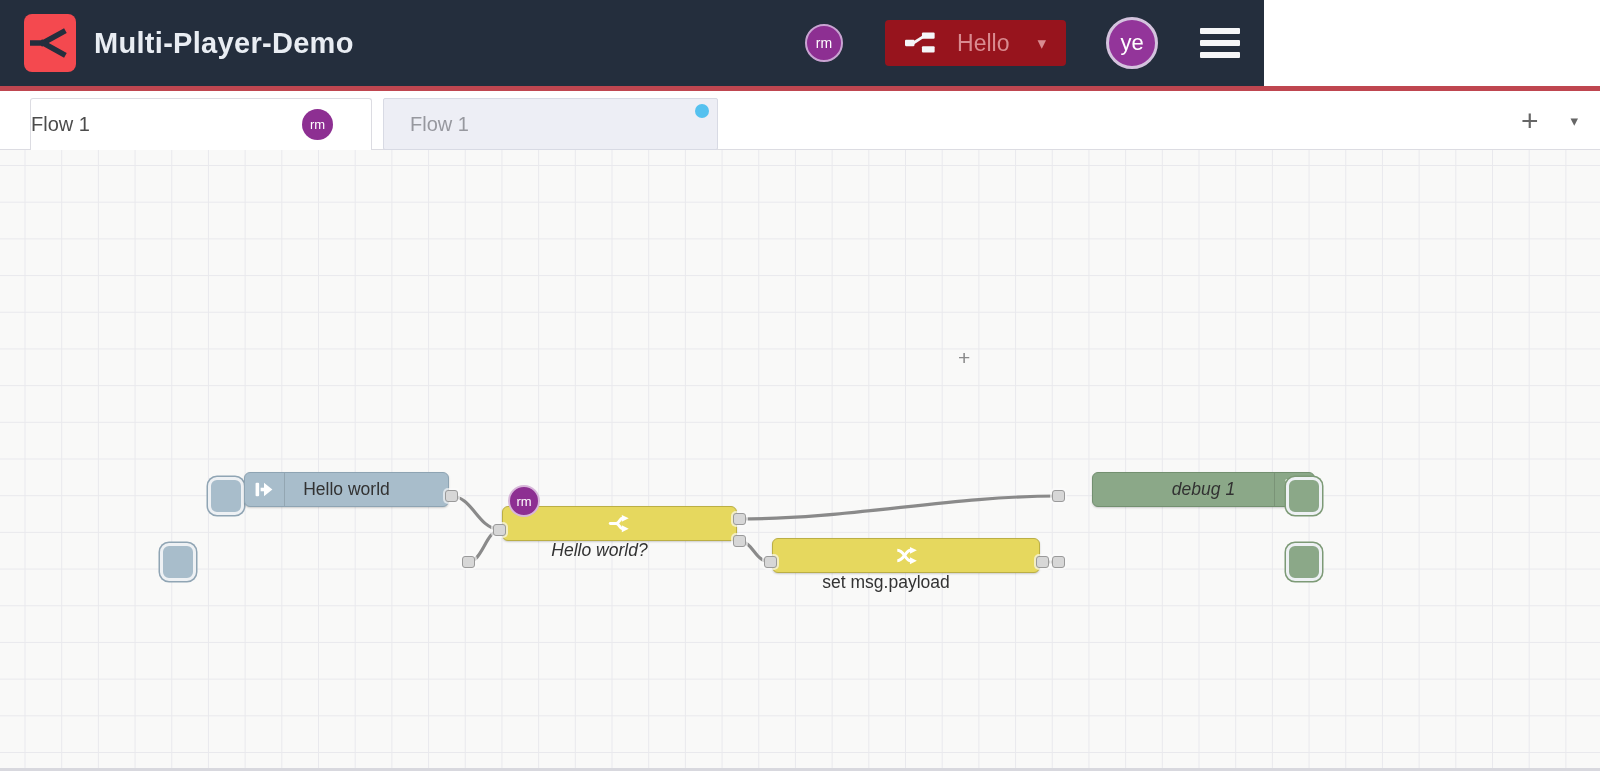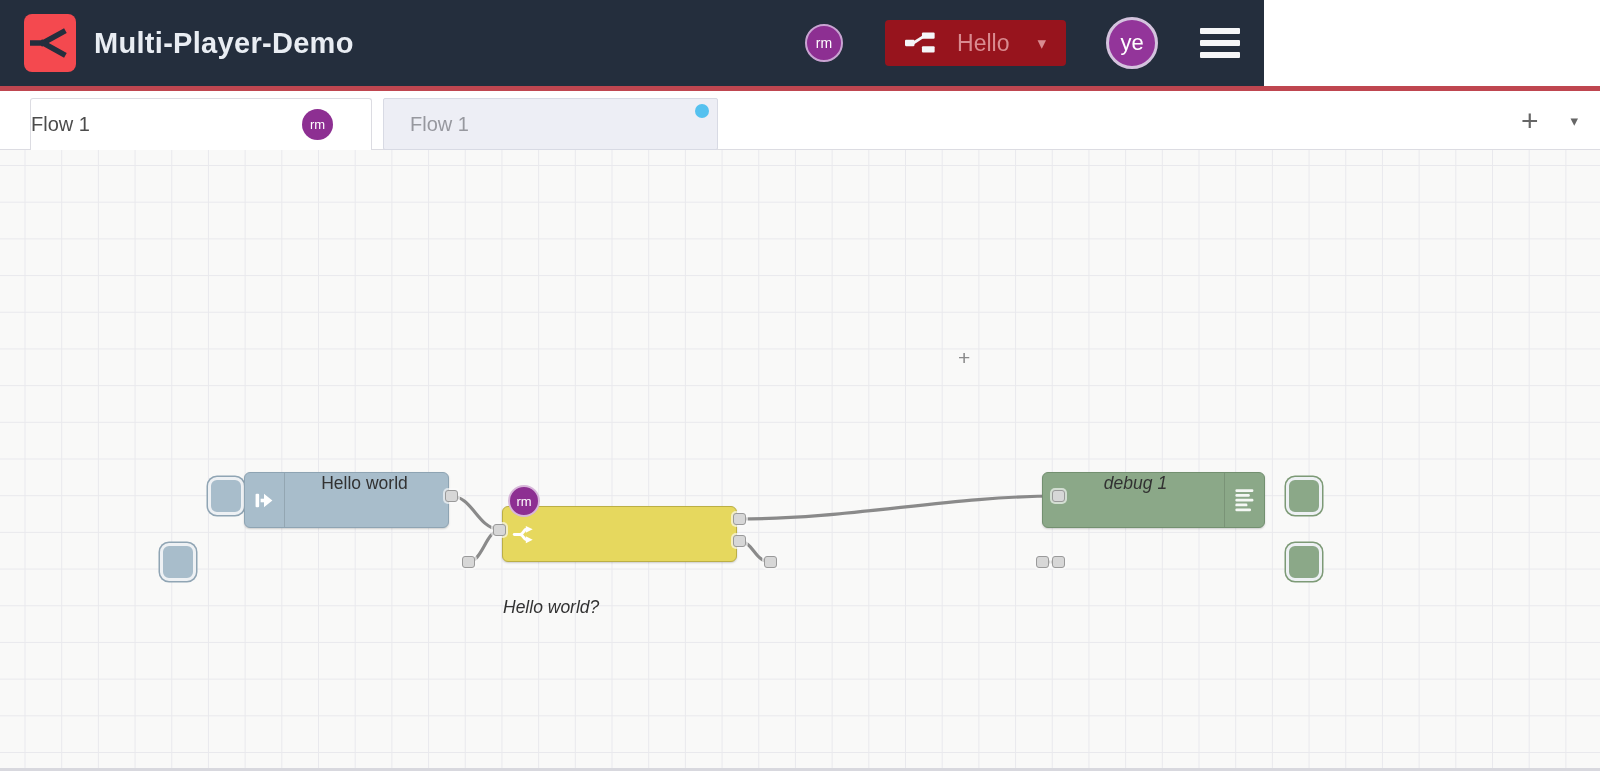--- a/index.html
+++ b/index.html
@@ -57,22 +57,22 @@
   .canvas { position:absolute; left:0; top:150px; width:1600px; height:621px;
     background-color:#f9f9f8;
     background-image:linear-gradient(#e9e9ed 1px, transparent 1px),
       linear-gradient(90deg,#e9e9ed 1px, transparent 1px);
     background-size:36.7px 36.7px; background-position:24.5px 15px; }
   .canvas::after { content:""; position:absolute; left:0; bottom:0; width:100%;
     height:3px; background:#d8d8de; }
   .wires { position:absolute; left:0; top:0; width:1600px; height:621px; }
   .wire { fill:none; stroke:#8a8a8a; stroke-width:3.2; stroke-linecap:round; }
 
-  .node { position:absolute; height:56px; border-radius:6px; display:flex;
-    align-items:flex-start; box-shadow:0 1px 2px rgba(0,0,0,.18); cursor:pointer;gap:36px; }
+  .node { position:absolute; height:35px; border-radius:6px; display:flex;
+    align-items:center; box-shadow:0 1px 2px rgba(0,0,0,.18); cursor:pointer; }
   .node-label { flex:1; text-align:center; font-size:17.5px; color:#323232; }
   .italic { font-style:italic; }
   .n-inject { background:#a8bdcb; border:1.5px solid #8ea4b3; }
   .n-yellow { background:#e6d85e; border:1.5px solid #bbaf45;flex-direction:column; }
   .n-debug  { background:#8ba888; border:1.5px solid #739070; }
   .node-icon { width:40px; display:flex; align-items:center; justify-content:center;
     flex:0 0 auto; height:100%; }
   .sep-r { border-right:1px solid rgba(0,0,0,.12); }
   .sep-l { border-left:1px solid rgba(0,0,0,.12); }
   .pad-l { padding-right:40px; }  
@@ -188,24 +188,37 @@
         <polygon points="12,11.5 18,14.5 12,17.5" fill="#fff"></polygon>
       </svg>
     </span>
     <span class="node-label italic pad-l">Hello world?</span>
   </div>
   <div class="node-badge" style="left:508px;top:335px">rm</div>
   <div class="port" style="left:493px;top:374px"></div>
   <div class="port" style="left:733px;top:363px"></div>
   <div class="port" style="left:733px;top:385px"></div>
 
+  <div class="node n-yellow" style="left:772px;top:388px;width:268px">
+    <span class="node-icon">
+      <svg width="23" height="23" viewBox="0 0 20 20">
+        <g fill="none" stroke="#fff" stroke-width="2.6">
+          <path d="M2 5.5 C8 5.5 9 14.5 13.5 14.5"></path>
+          <path d="M2 14.5 C8 14.5 9 5.5 13.5 5.5"></path>
+        </g>
+        <polygon points="13,2.5 19,5.5 13,8.5" fill="#fff"></polygon>
+        <polygon points="13,11.5 19,14.5 13,17.5" fill="#fff"></polygon>
+      </svg>
+    </span>
+    <span class="node-label pad-l">set msg.payload</span>
+  </div>
   <div class="port" style="left:764px;top:406px"></div>
   <div class="port" style="left:1036px;top:406px"></div>
 
-  <div class="node n-debug" style="left:1042px;top:322px;width:223px">
+  <div class="node n-debug" style="left:1092px;top:322px;width:223px">
     <span class="node-label italic pad-r">debug 1</span>
     <span class="node-icon sep-l">
       <svg width="22" height="24" viewBox="0 0 18 20" fill="#fff" opacity="0.92">
         <rect x="1" y="1" width="15" height="2.3" rx="1"></rect>
         <rect x="1" y="5" width="12" height="2.3" rx="1"></rect>
         <rect x="1" y="9" width="15" height="2.3" rx="1"></rect>
         <rect x="1" y="13" width="10" height="2.3" rx="1"></rect>
         <rect x="1" y="17" width="13" height="2.3" rx="1"></rect>
       </svg>
     </span>

